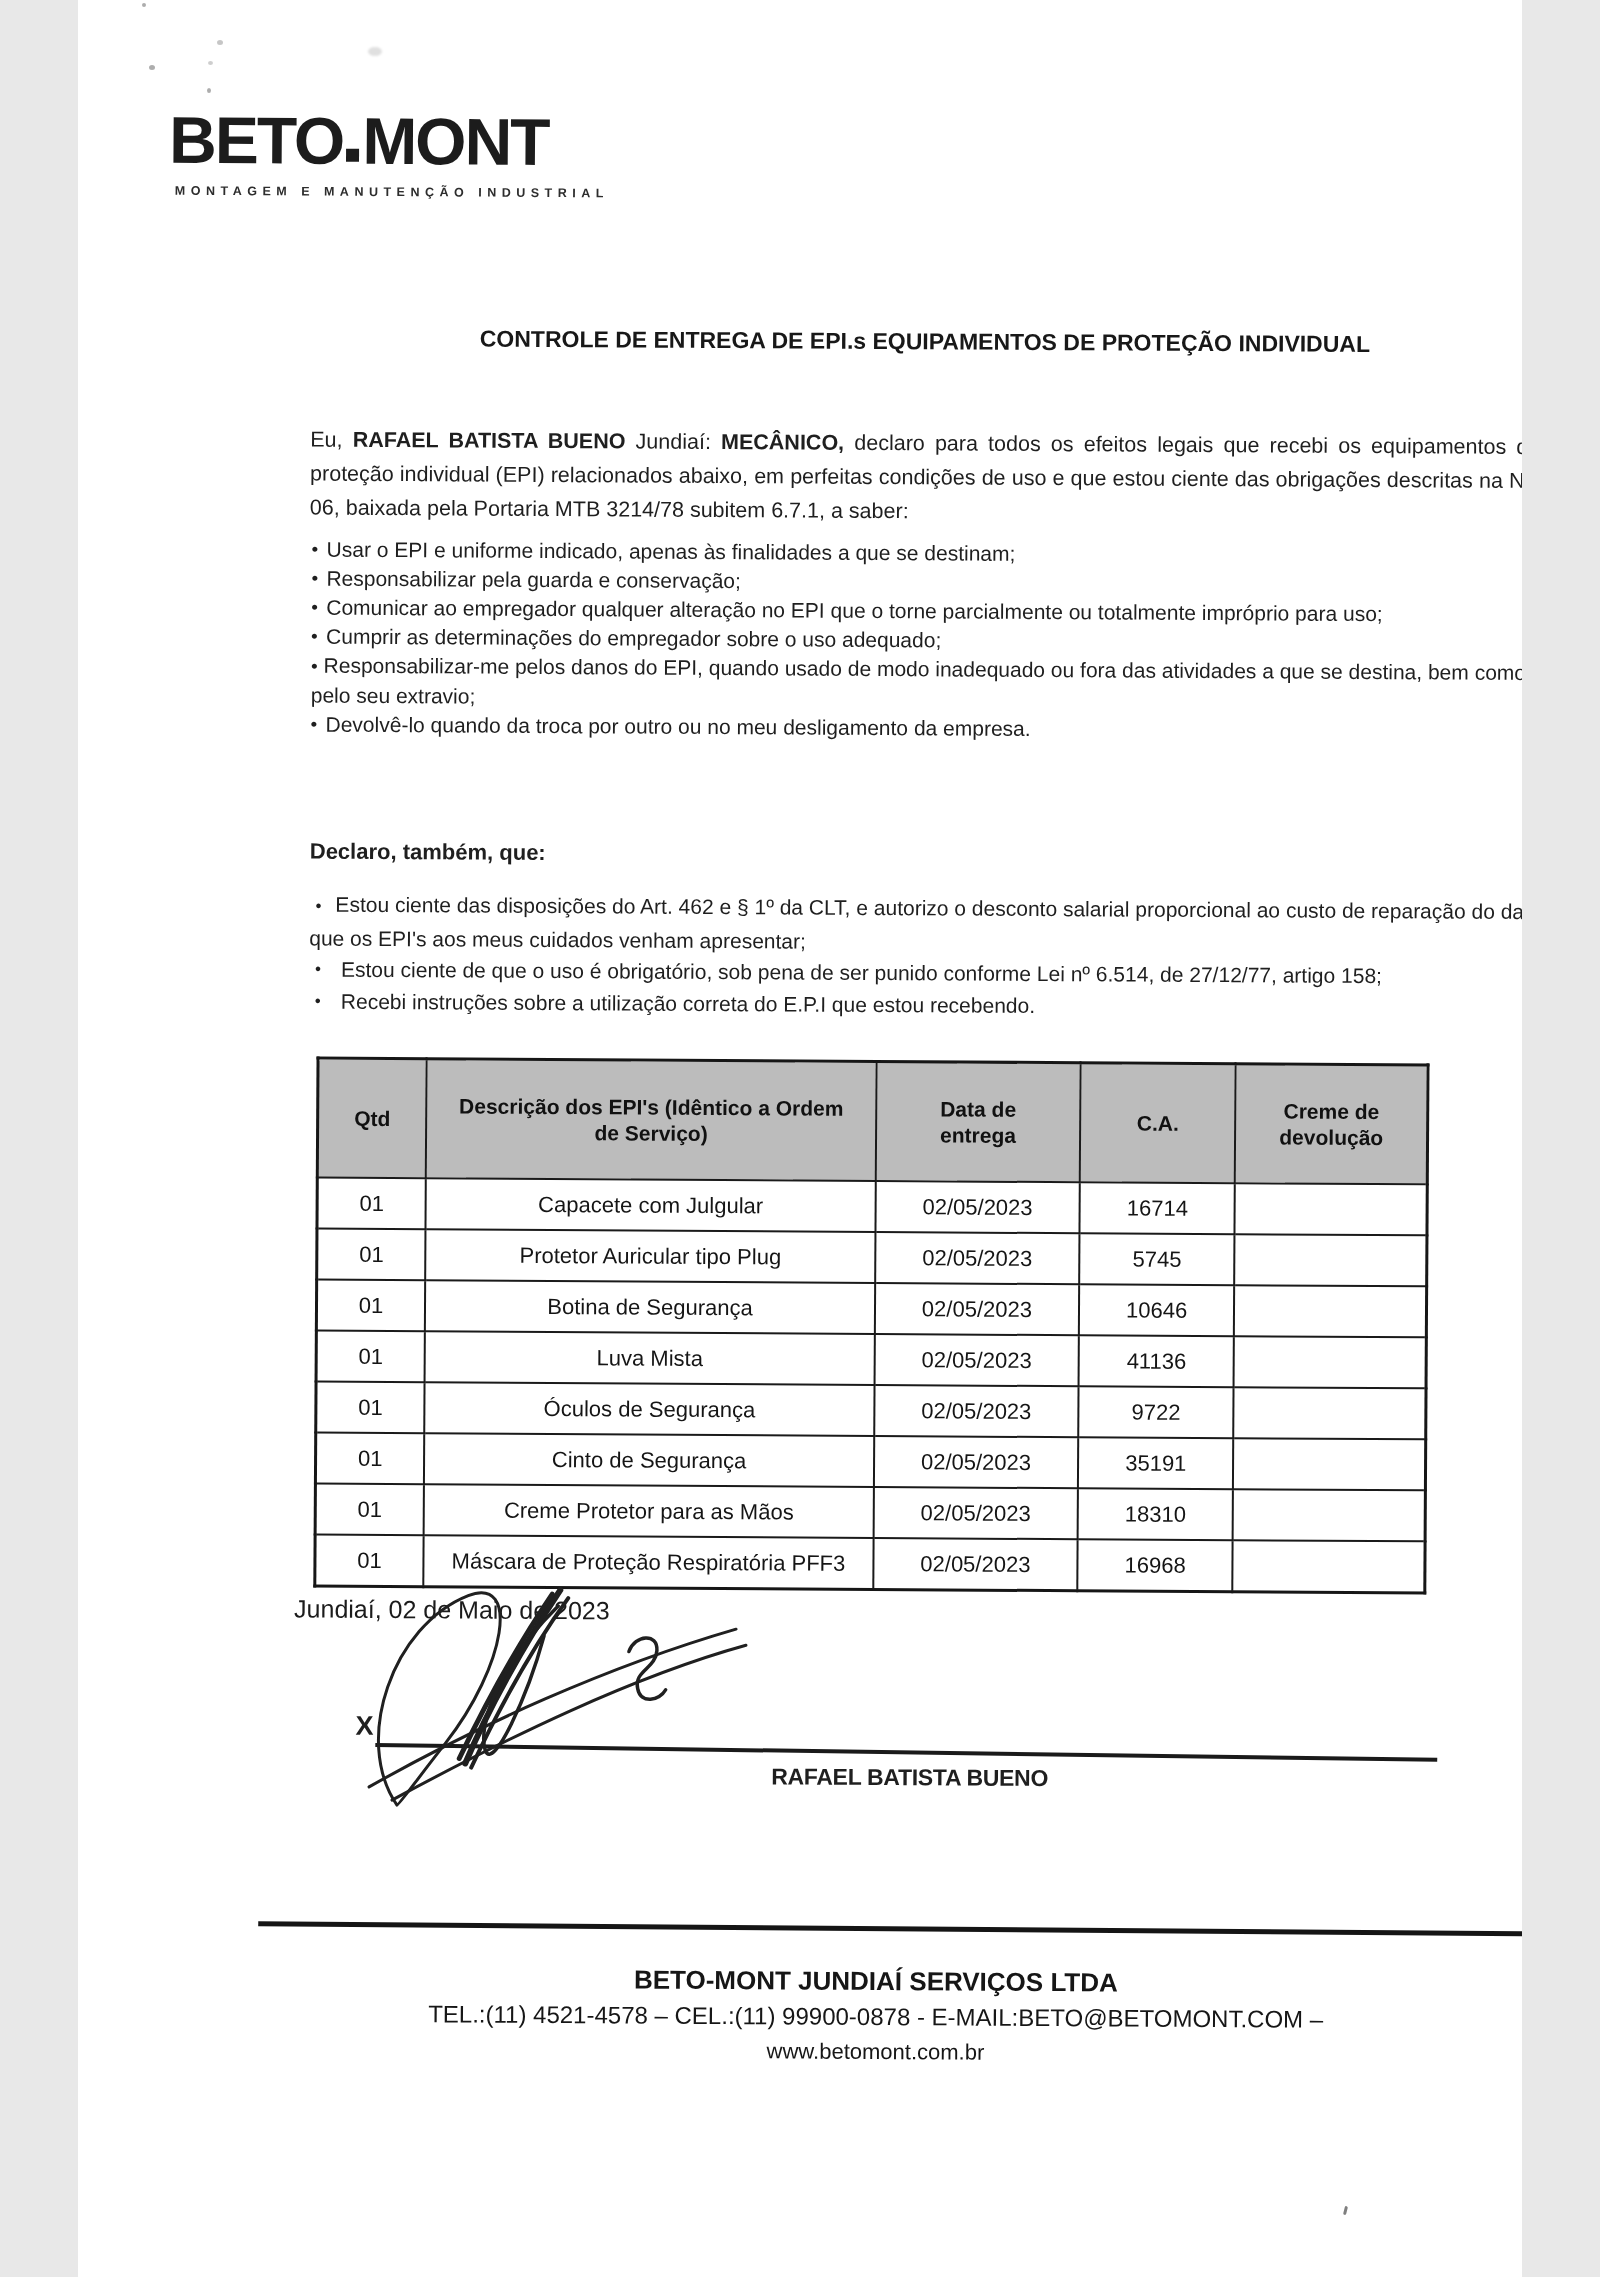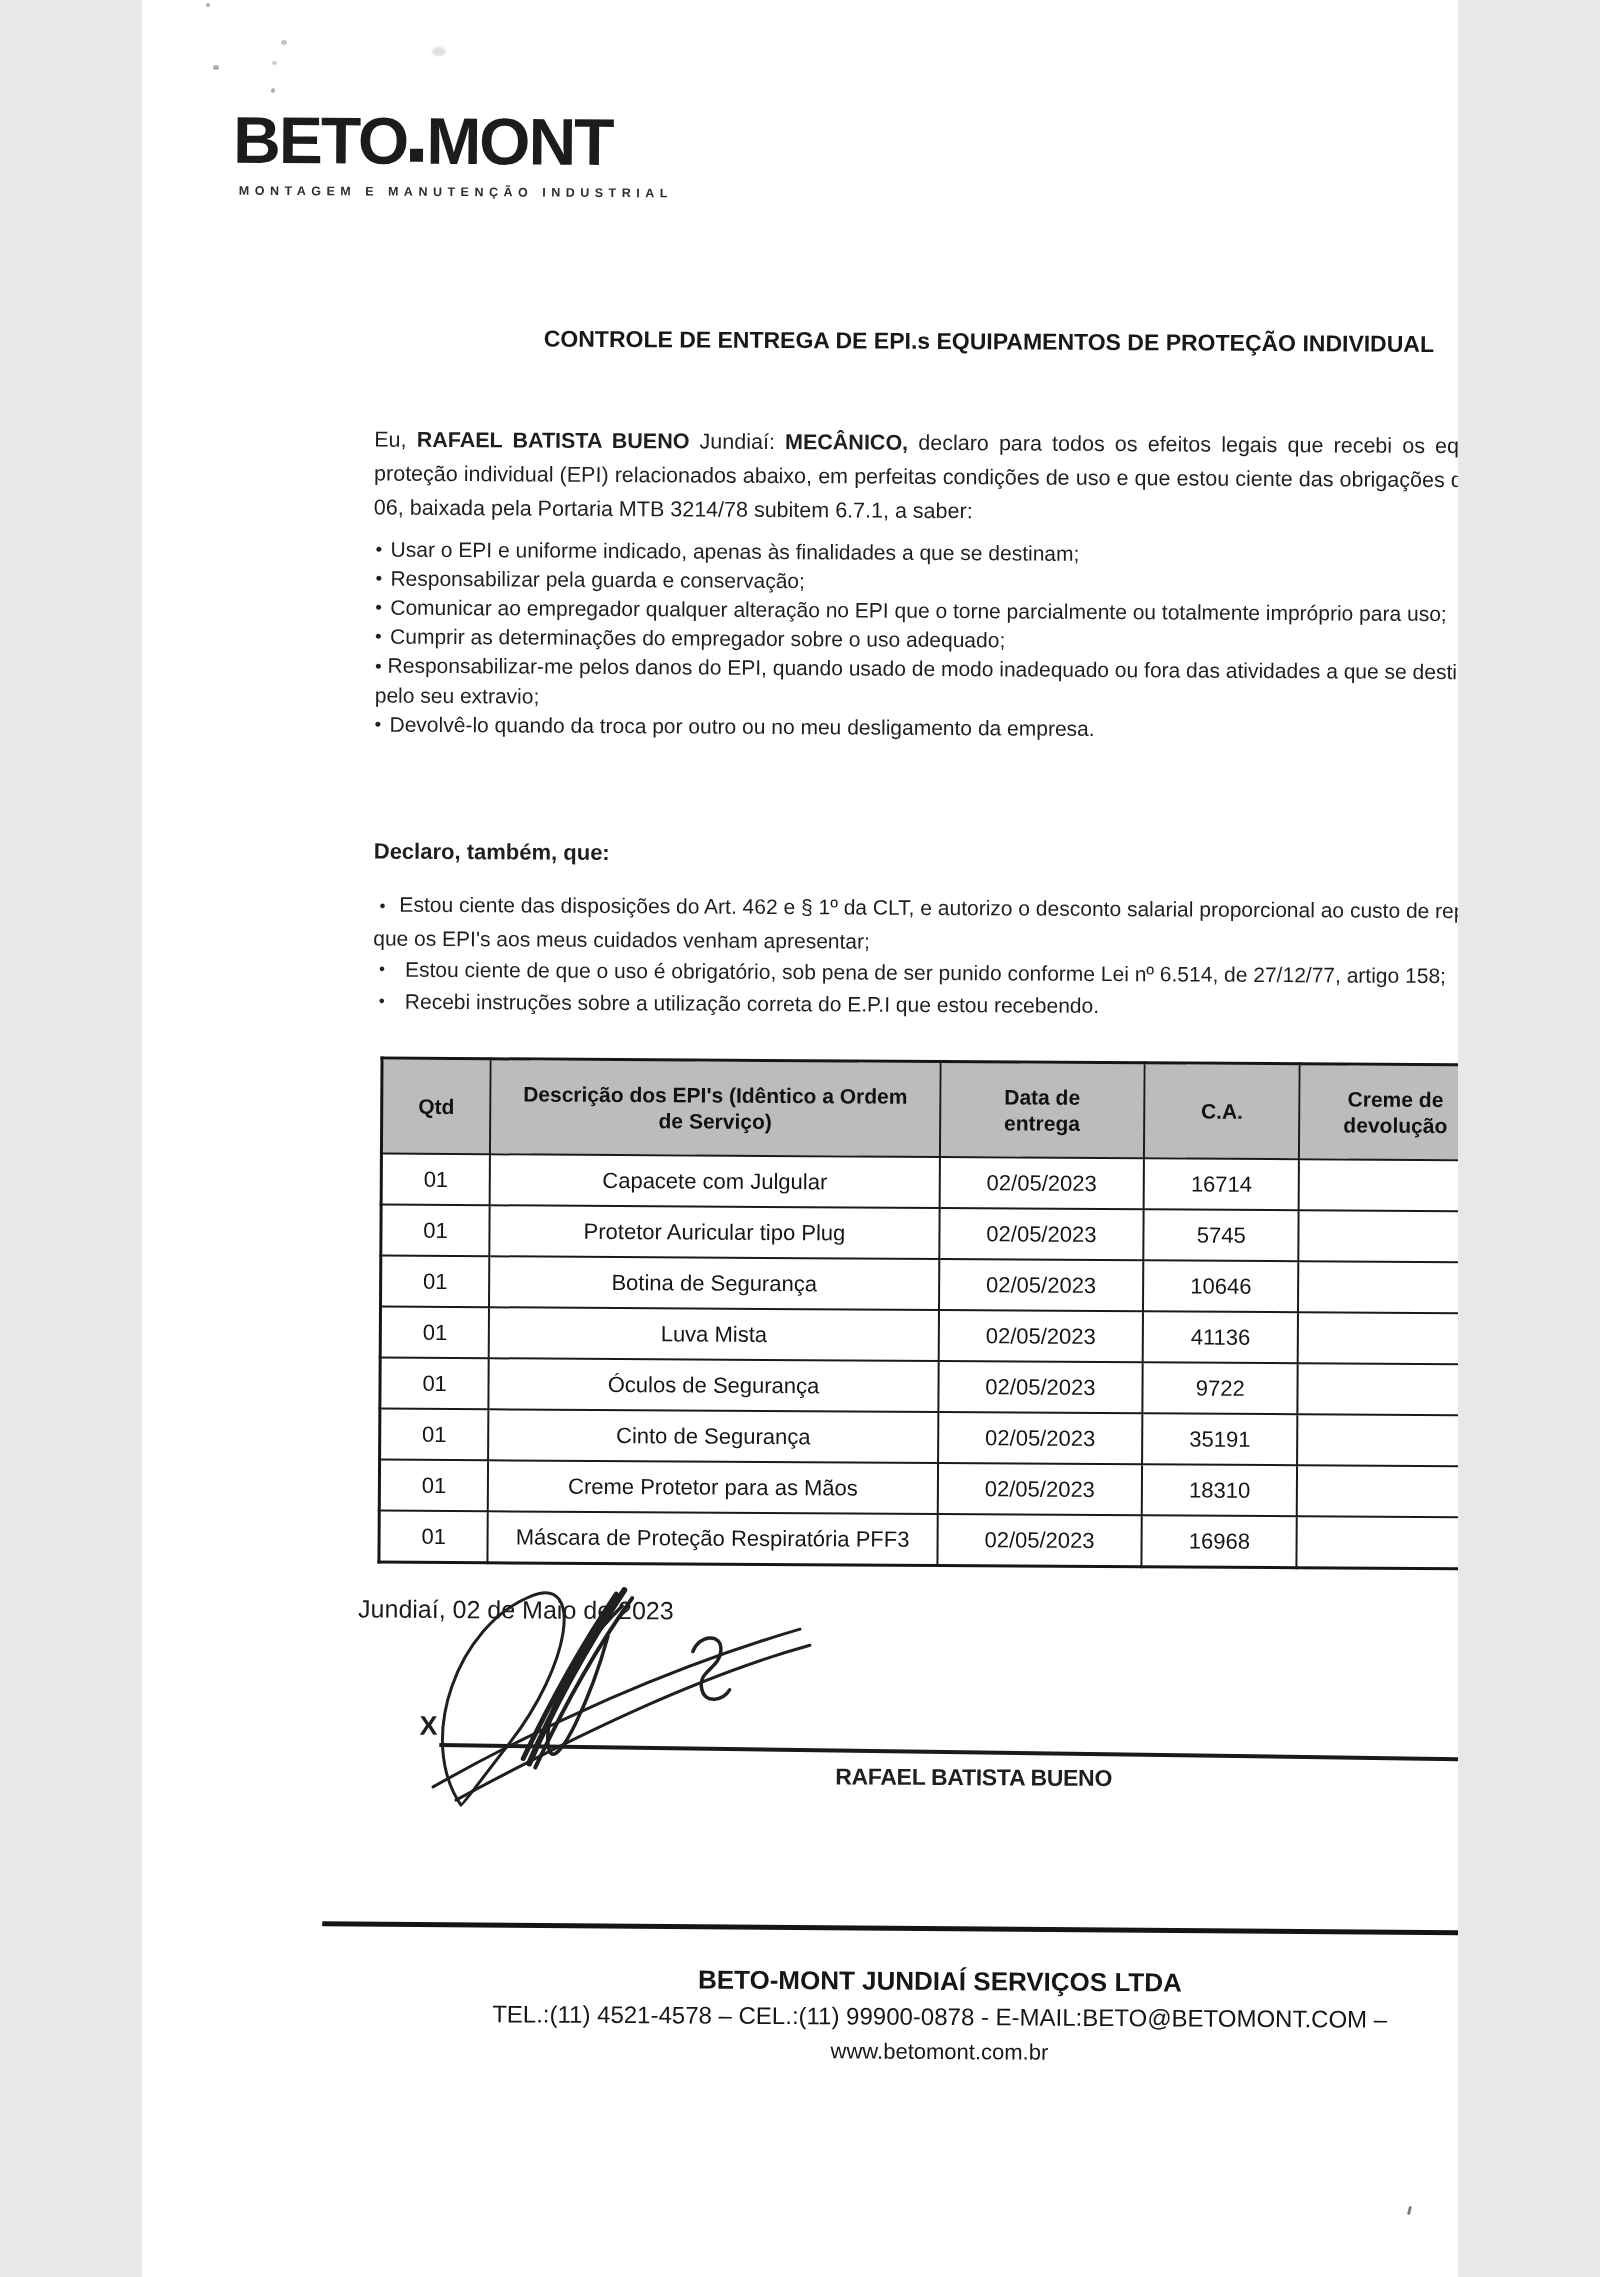--- a/index.html
+++ b/index.html
@@ -1,17 +1,17 @@
 <!DOCTYPE html>
 <html><head>
 <meta charset="utf-8">
 <style>
   html,body{margin:0;padding:0;background:#e8e8e8;}
   .page{
-    position:relative;width:1316px;height:2277px;background:#ffffff;
+    position:relative;width:1444px;height:2277px;background:#ffffff;
     overflow:hidden;font-family:"Liberation Sans",sans-serif;color:#1f1f1f;
     margin:0 auto;
   }
   .scan{position:absolute;left:0;top:0;width:1600px;height:2277px;
     transform:rotate(0.35deg);transform-origin:50% 0;}
 
   
   .logo{position:absolute;left:92px;top:112px;}
   .logo-word{font-size:66px;font-weight:900;letter-spacing:-2px;color:#1c1c1c;line-height:64px;}
   .logo-dot{display:inline-block;width:13px;height:13px;background:#1c1c1c;margin:0 3px 2px 3px;}
@@ -48,21 +48,21 @@
     border:3px solid #161616;table-layout:fixed;}
   .epi-table th,.epi-table td{border:2px solid #1a1a1a;text-align:center;vertical-align:middle;
     overflow:hidden;}
   .epi-table th{background:#bcbcbc;font-size:21px;font-weight:700;height:93px;padding:0 26px;line-height:26px;color:#111;}
   .epi-table td{font-size:22px;height:49px;padding:0 2px;color:#151515;}
   .col-qtd{width:9.8%;}
   .col-desc{width:40.5%;}
   .col-entrega{width:18.4%;}
   .col-ca{width:14.0%;}
   .col-dev{width:17.3%;}
-  .epi-table th.h-qtd{padding:0 8px;}
+  .epi-table th.h-qtd{padding:12px 8px;}
 
   
   .dateline{position:absolute;left:226px;top:1598px;font-size:25px;color:#1b1b1b;}
   .sig-svg{position:absolute;left:280px;top:1578px;z-index:3;}
   .x-mark{position:absolute;left:288px;top:1714px;font-size:27px;font-weight:700;}
   .sig-line{position:absolute;left:308px;top:1746px;width:1062px;height:3.5px;background:#1a1a1a;
     transform:rotate(0.45deg);transform-origin:0 50%;}
   .signer-name{position:absolute;left:315px;top:1764px;width:1055px;text-align:center;
     font-size:23px;font-weight:700;letter-spacing:-0.3px;}
 

